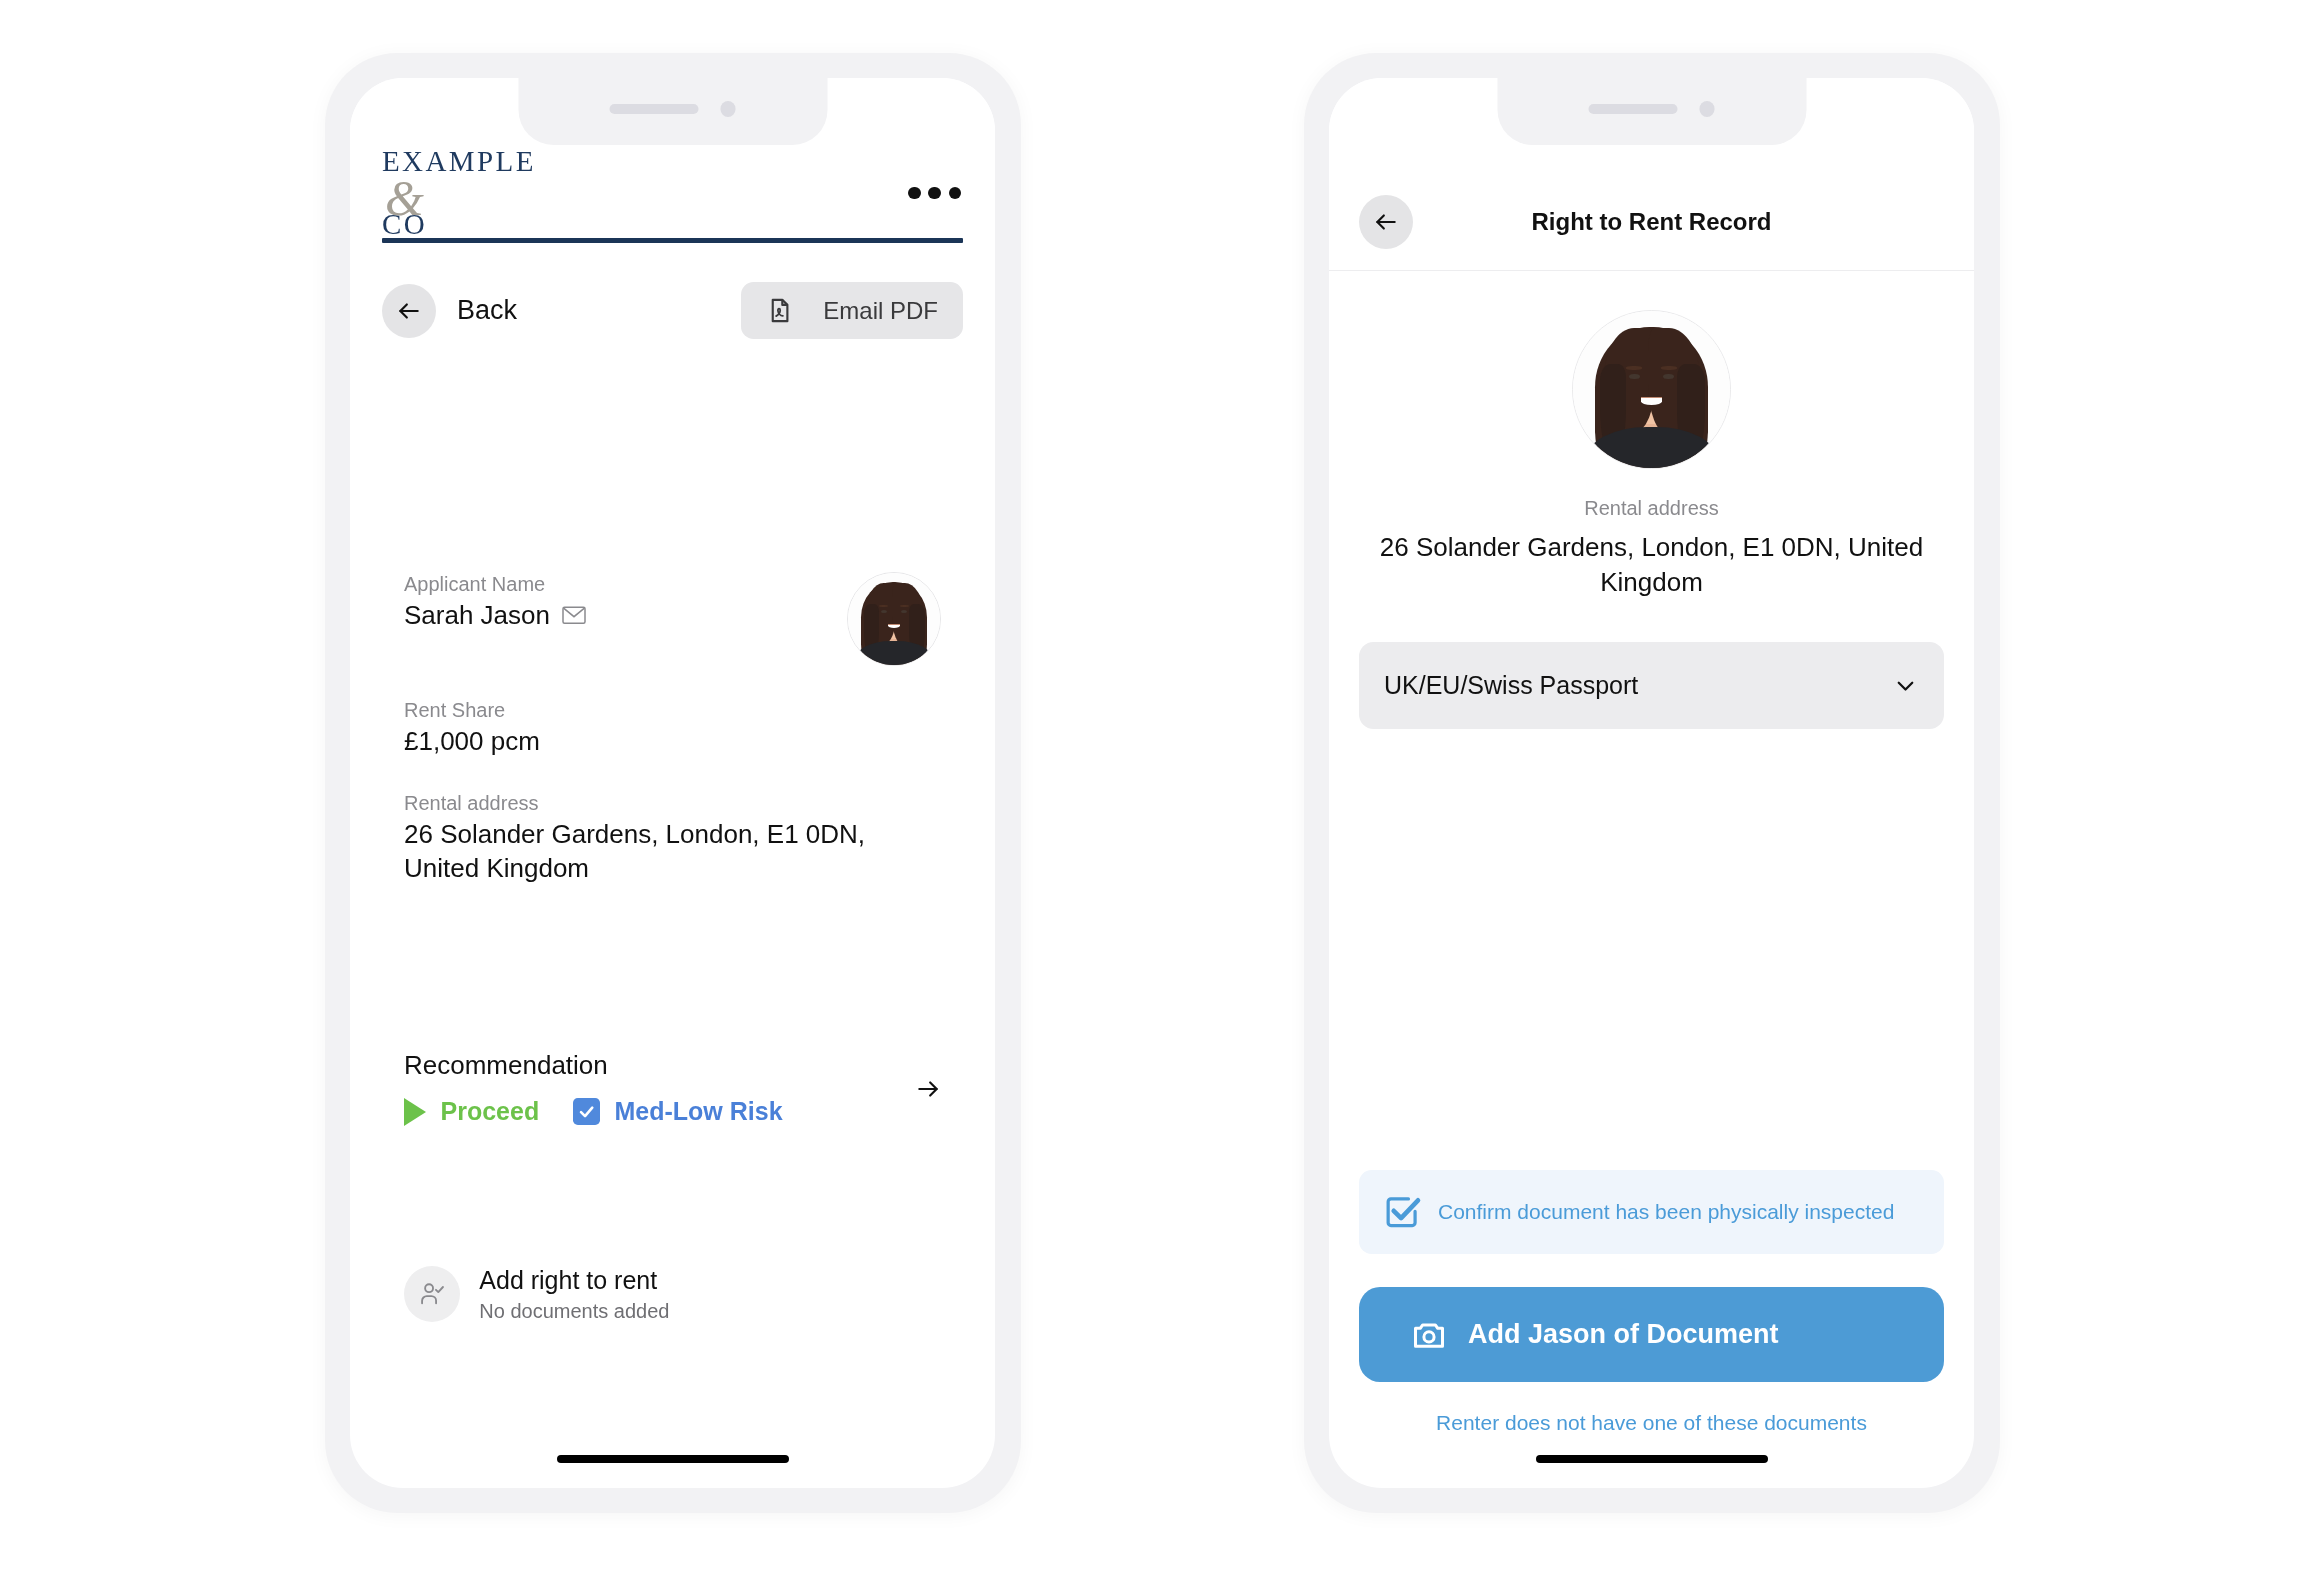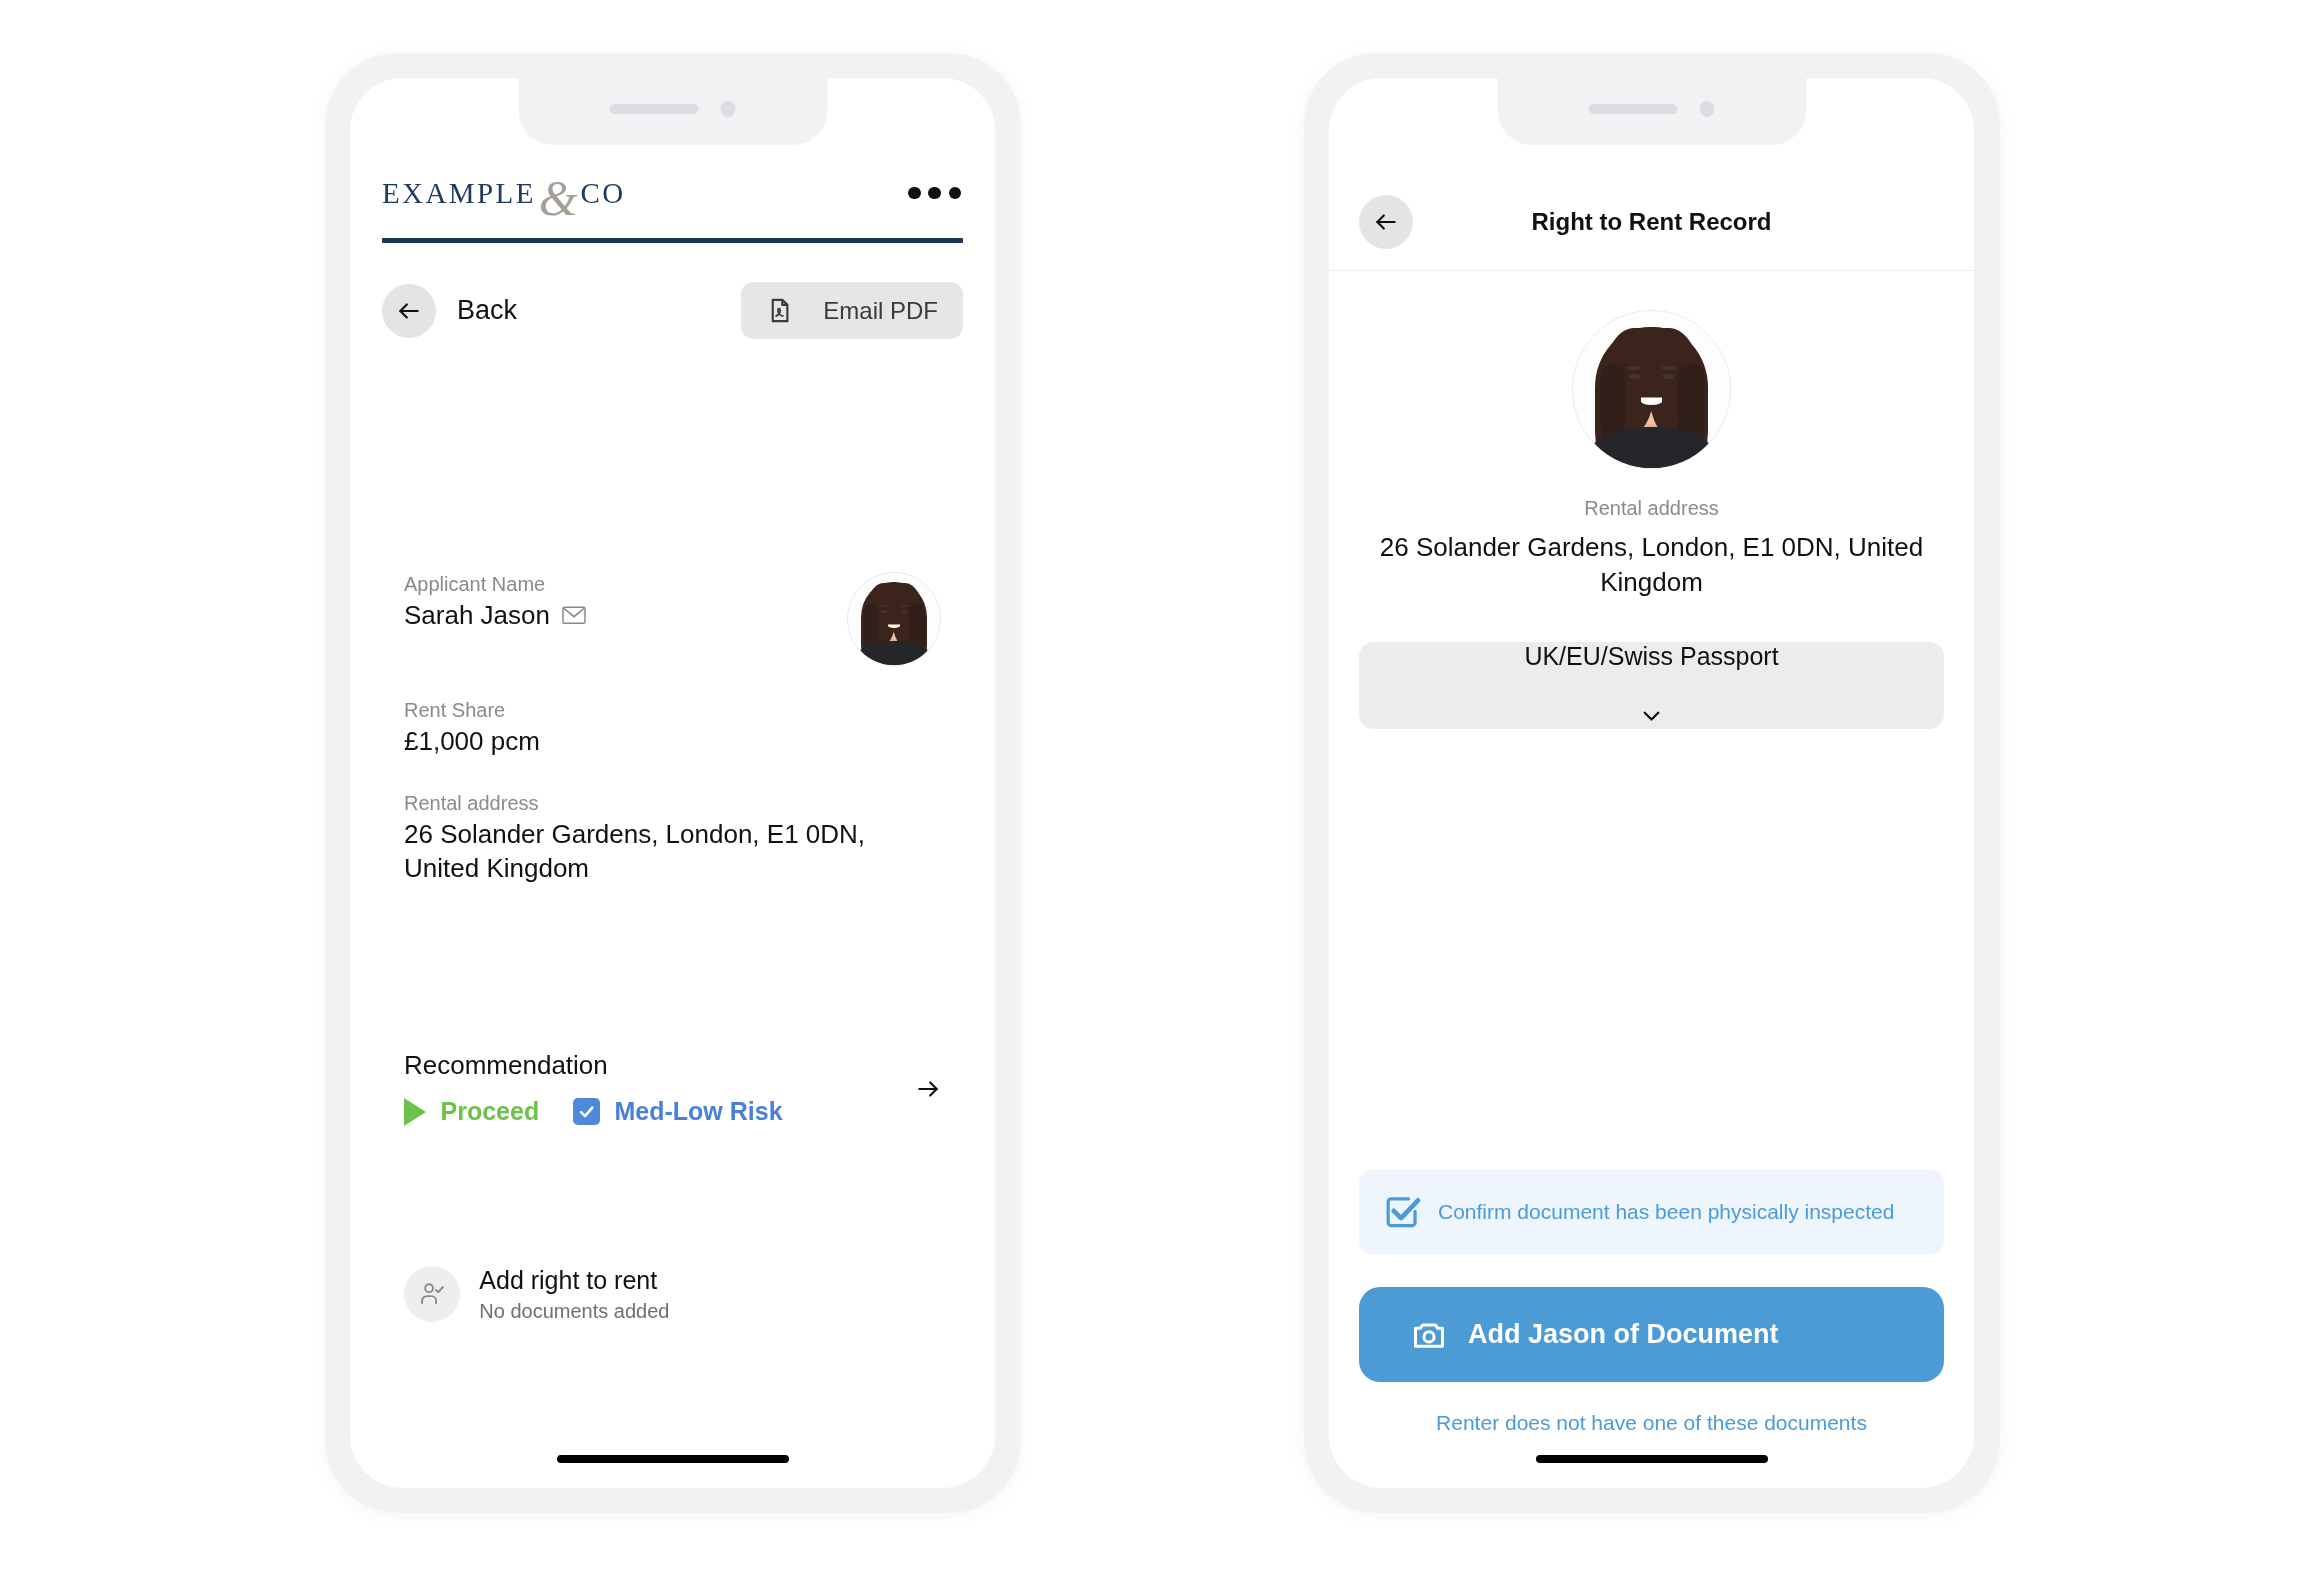--- a/index.html
+++ b/index.html
@@ -83,23 +83,24 @@
     z-index: 10;
   }
   .brandrow {
     display: flex;
     align-items: center;
     justify-content: space-between;
     height: 46px;
   }
   .logo {
     display: flex;
-    align-items: center;
+    align-items: flex-start;
     font-family: "Liberation Serif", serif;
     white-space: nowrap;
+    flex-direction: column;
   }
   .logo-main {
     font-size: 29px;
     letter-spacing: 2.4px;
     color: #1f3a5f;
     font-weight: 400;
   }
   .logo-amp {
     font-family: "Liberation Serif", serif;
     font-size: 50px;
@@ -332,21 +333,20 @@
   }
   .select-box {
     margin-top: 43px;
     height: 87px;
     background: #ececee;
     border-radius: 14.5px;
     display: flex;
     align-items: center;
     justify-content: space-between;
     padding: 0 25px;
-    flex-direction: column;
   }
   .select-value {
     font-size: 25px;
     color: #111111;
   }
   .confirm-box {
     position: absolute;
     left: 30px; top: 1092px;
     width: 585px;
     background: #eff5fc;

